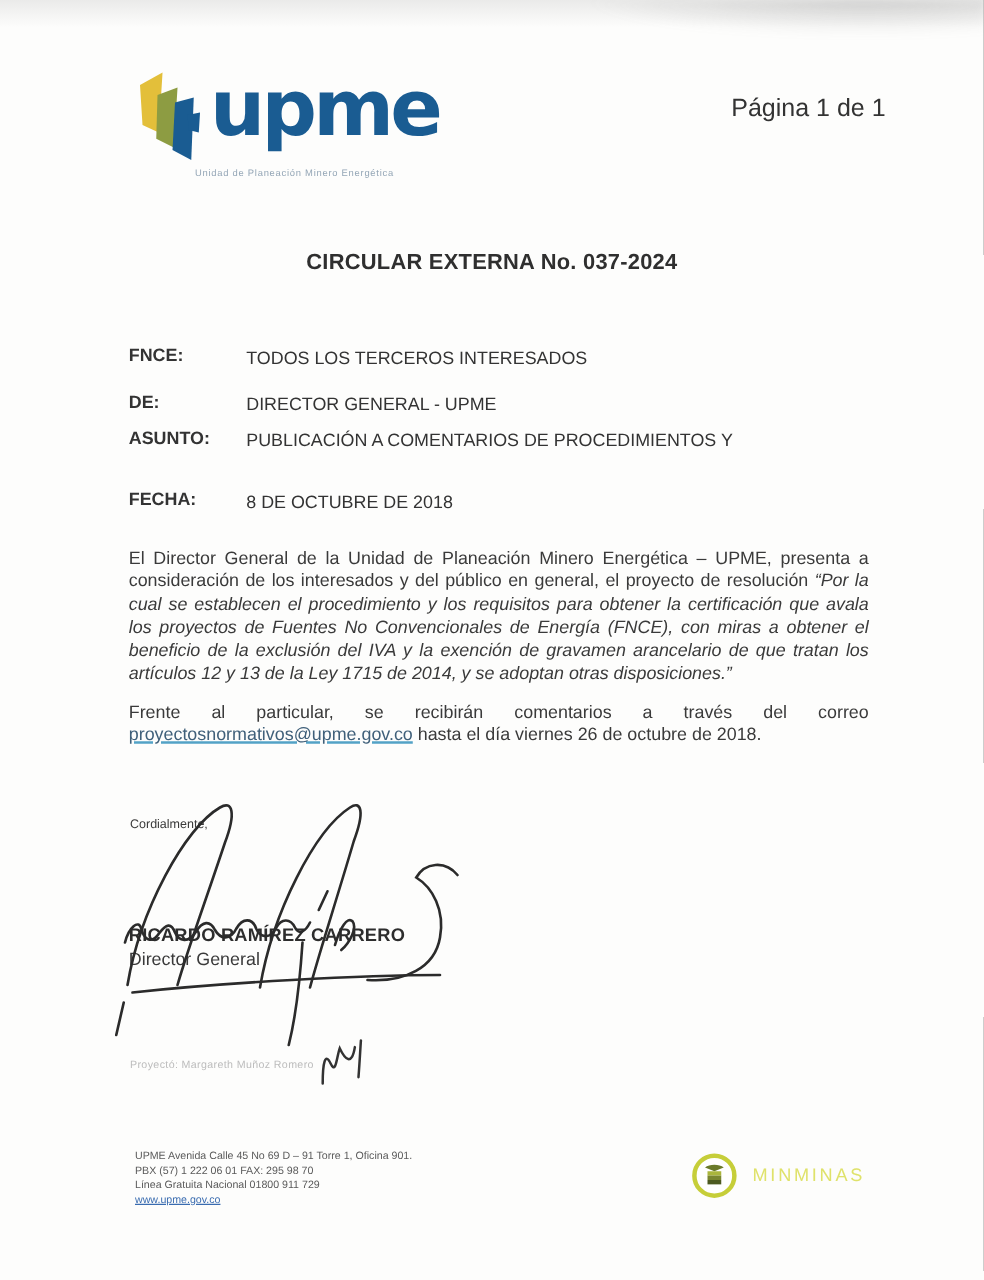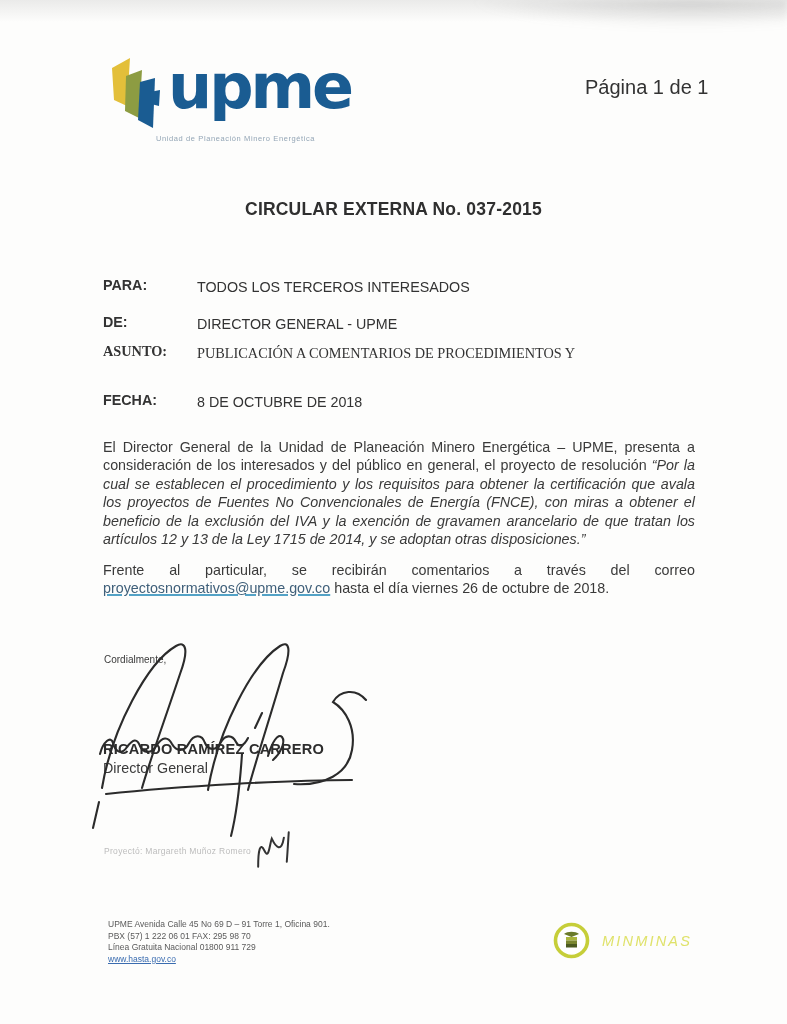--- a/index.html
+++ b/index.html
@@ -50,21 +50,21 @@
     text-align:center; font-size:17.5px; font-weight:700; color:#2f2f2f;
     letter-spacing:0.2px;
   }
 
   
   .meta-row { position:absolute; left:103px; display:flex; font-size:14.3px; color:#333; }
   .meta-label { width:94px; font-weight:700; flex:none; }
   .meta-value { width:450px; line-height:21px; }
   .meta-row.r1 { top:277px; }
   .meta-row.r2 { top:314px; }
-  .meta-row.r3 { top:343px;font-family:Liberation Serif, serif; }
+  .meta-row.r3 { top:343px; }
   .meta-row.r4 { top:392px; }
 
   
   .body-par {
     position:absolute; left:103px; width:592px;
     font-size:14.3px; line-height:18.4px; text-align:justify; color:#3a3a3a;
   }
   .p1 { top:438px; }
   .p2 { top:561px; }
   .quoted-italic { font-style:italic; }
@@ -98,21 +98,21 @@
     position:absolute; left:108px; top:919px;
     font-size:8.5px; line-height:11.5px; color:#5a5a5a;
   }
   .footer-link {
     color:#3a6cb0; text-decoration:underline; cursor:pointer; display:inline-block;
   }
   .gob-logo { position:absolute; left:414px; top:920px; display:flex; align-items:center; }
   .gob-text { margin-left:9px; color:#d34a58; }
   .gob-line1 { font-size:14.5px; letter-spacing:1.4px; font-weight:500; }
   .gob-line2 { font-size:10.5px; letter-spacing:1.6px; font-weight:500; margin-top:1px; }
-  .min-logo { position:absolute; left:553px; top:922px; display:flex; align-items:center;font-style:italic; }
+  .min-logo { position:absolute; left:553px; top:922px; display:flex; align-items:center; }
   .min-text { margin-left:12px; font-size:14.5px; letter-spacing:2.2px; font-weight:500; color:#dfe26a; }
 </style>
 </head>
 <body>
 
 <div class="page">
 
   <div class="scan-band"></div>
   <div class="scan-blotch"></div>
 
@@ -124,24 +124,24 @@
         <polygon points="30,26 45,22 43,72 28,64" fill="#1a5c92"></polygon>
         <polygon points="40,36 50,34 49,50 41,48" fill="#1a5c92"></polygon>
       </svg>
       <div class="logo-word">upme</div>
     </div>
     <div class="logo-tagline">Unidad de Planeación Minero Energética</div>
   </div>
 
   <div class="page-number">Página 1 de 1</div>
 
-  <div class="doc-title">CIRCULAR EXTERNA No. 037-2015</div>
+  <div class="doc-title">CIRCULAR EXTERNA No. 037-2024</div>
 
   <div class="meta-row r1">
-    <div class="meta-label">PARA:</div>
+    <div class="meta-label">FNCE:</div>
     <div class="meta-value">TODOS LOS TERCEROS INTERESADOS</div>
   </div>
   <div class="meta-row r2">
     <div class="meta-label">DE:</div>
     <div class="meta-value">DIRECTOR GENERAL - UPME</div>
   </div>
   <div class="meta-row r3">
     <div class="meta-label">ASUNTO:</div>
     <div class="meta-value">
       <div>PUBLICACIÓN A COMENTARIOS DE PROCEDIMIENTOS Y</div>
@@ -181,21 +181,21 @@
       <path d="M36,32 C40,20 43,10 45,4"></path>
     </g>
   </svg>
 
   <div class="prepared-by">Proyectó: Margareth Muñoz Romero</div>
 
   <div class="footer-block">
     <div>UPME Avenida Calle 45 No 69 D – 91 Torre 1, Oficina 901.</div>
     <div>PBX (57) 1 222 06 01 FAX: 295 98 70</div>
     <div>Línea Gratuita Nacional 01800 911 729</div>
-    <div class="footer-link">www.hasta.gov.co</div>
+    <div class="footer-link">www.upme.gov.co</div>
   </div>
 
 
   <div class="min-logo">
     <svg width="37" height="37" viewBox="0 0 37 37">
       <circle cx="18.5" cy="18.5" r="16" fill="#fff" stroke="#c6ce39" stroke-width="3.6"></circle>
       <path d="M11,12 C14.5,9 22.5,9 26,12 L18.5,15 Z" fill="#6a7a2a"></path>
       <rect x="13" y="15" width="11" height="3.5" fill="#aab53c"></rect>
       <rect x="13" y="18.5" width="11" height="3.5" fill="#7a8630"></rect>
       <rect x="13" y="22" width="11" height="3.5" fill="#4c5a20"></rect>

